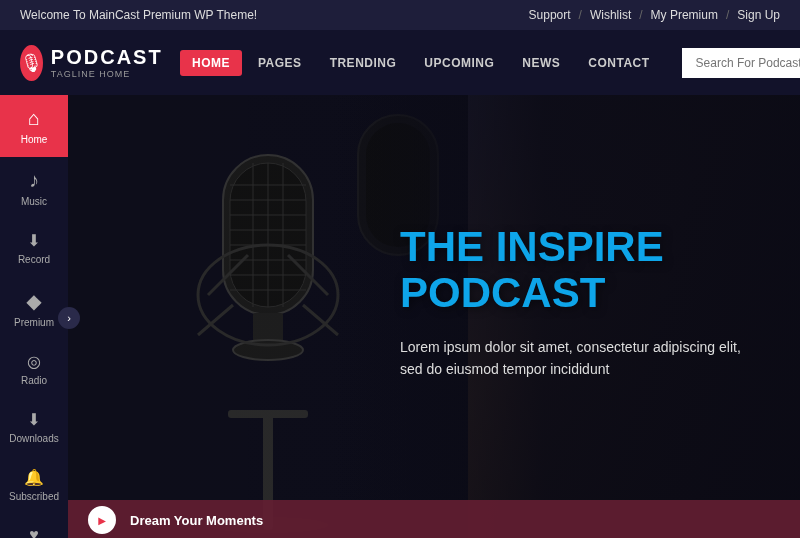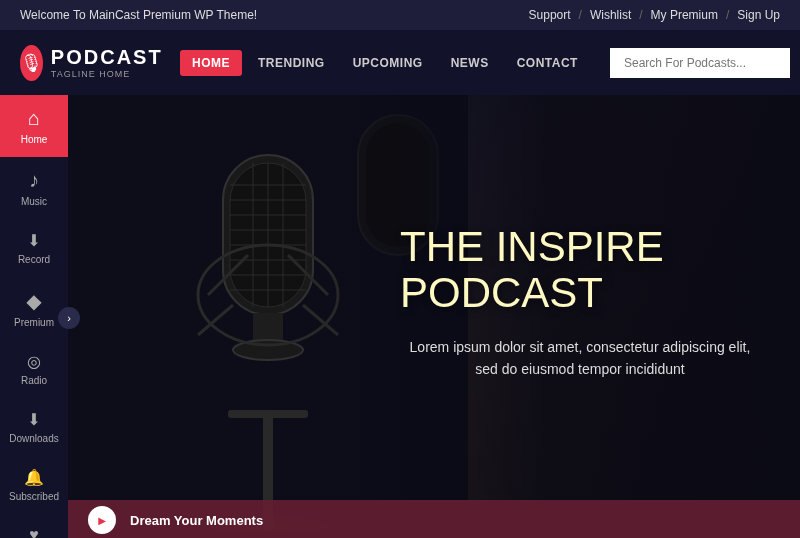--- a/index.html
+++ b/index.html
@@ -165,33 +165,32 @@
     }
 
     .hero-content {
       position: absolute;
       right: 40px;
       top: 50%;
       transform: translateY(-50%);
       max-width: 360px;
     }
     .hero-title {
-      color: #fef9c3;
+      color: #0ea5e9;
       font-size: 42px;
-      font-weight: 400;
+      font-weight: 700;
       line-height: 1.1;
       margin-bottom: 20px;
       text-shadow: 2px 2px 8px rgba(0,0,0,0.5);
     }
     .hero-desc {
       color: #ddd;
       font-size: 14px;
       line-height: 1.6;
       margin-bottom: 30px;
-      text-align: center;
     }
     .hero-btn {
       background: #e8334a;
       color: white;
       border: none;
       padding: 14px 36px;
       font-size: 13px;
       font-weight: 700;
       letter-spacing: 2px;
       border-radius: 25px;
@@ -250,20 +249,21 @@
   <div class="logo-area">
     <div class="logo-icon">🎙</div>
     <div class="logo-text">
       <div class="brand">PODCAST</div>
       <div class="tagline">TAGLINE HOME</div>
     </div>
   </div>
 
   <nav class="main-nav">
     <span class="nav-item active">HOME</span>
+    <span class="nav-item">PAGES</span>
     <span class="nav-item">TRENDING</span>
     <span class="nav-item">UPCOMING</span>
     <span class="nav-item">NEWS</span>
     <span class="nav-item">CONTACT</span>
   </nav>
 
   <div class="search-area">
     <input class="search-input" type="text" placeholder="Search For Podcasts..." style="">
 
   </div>

